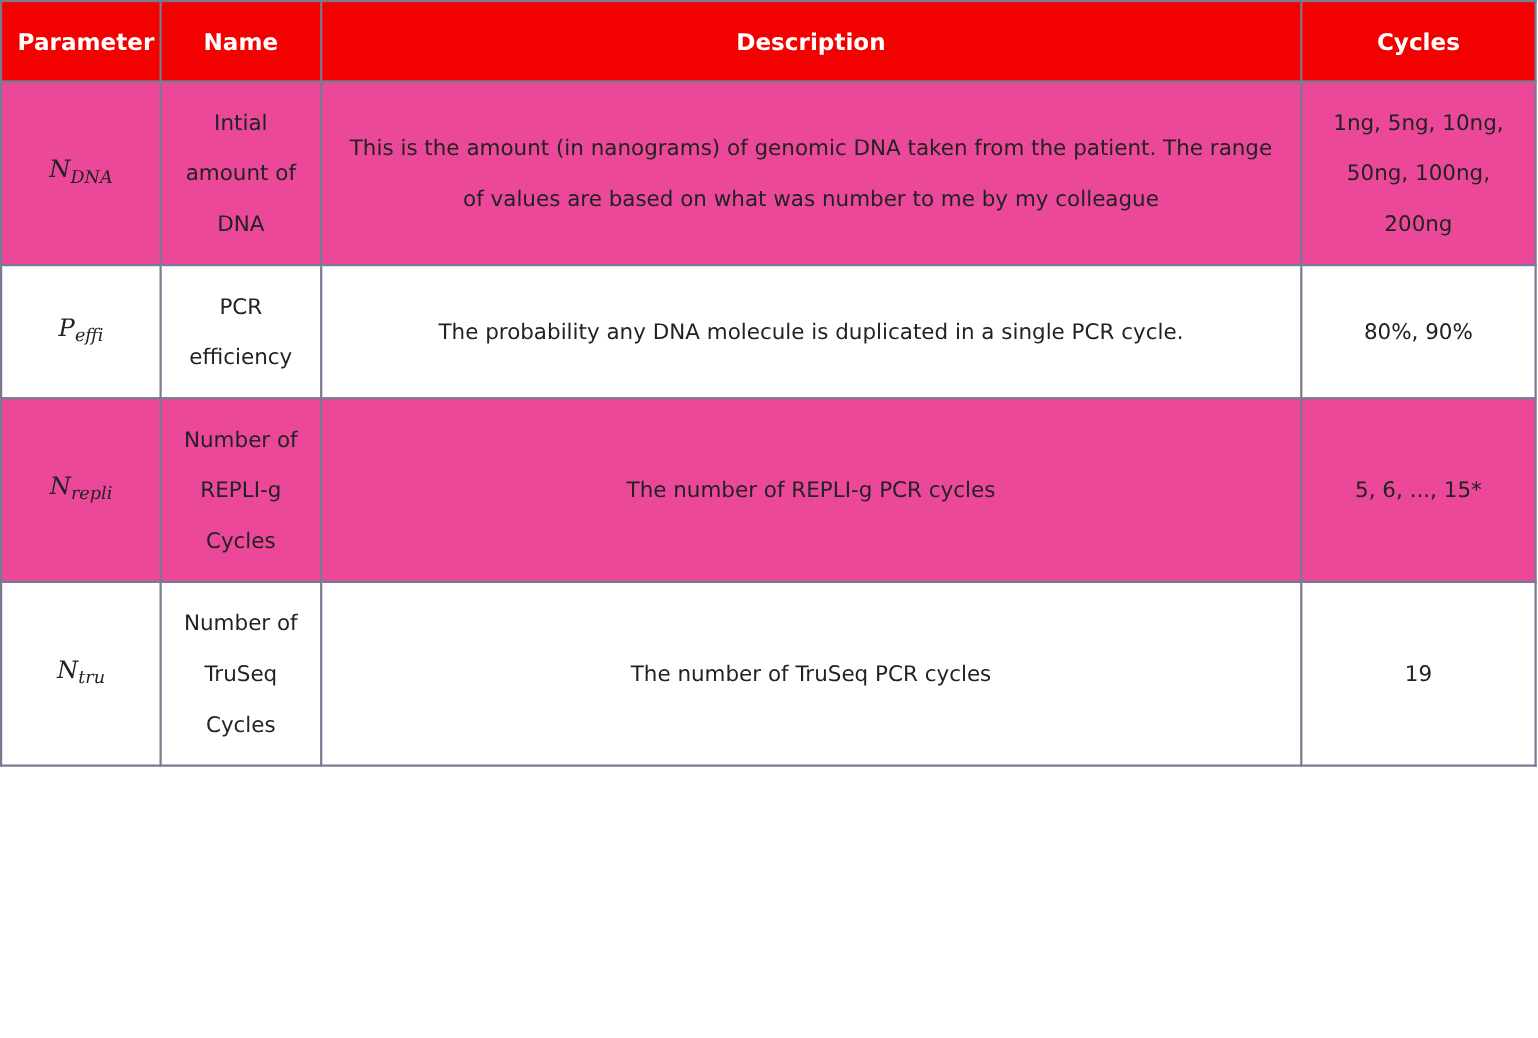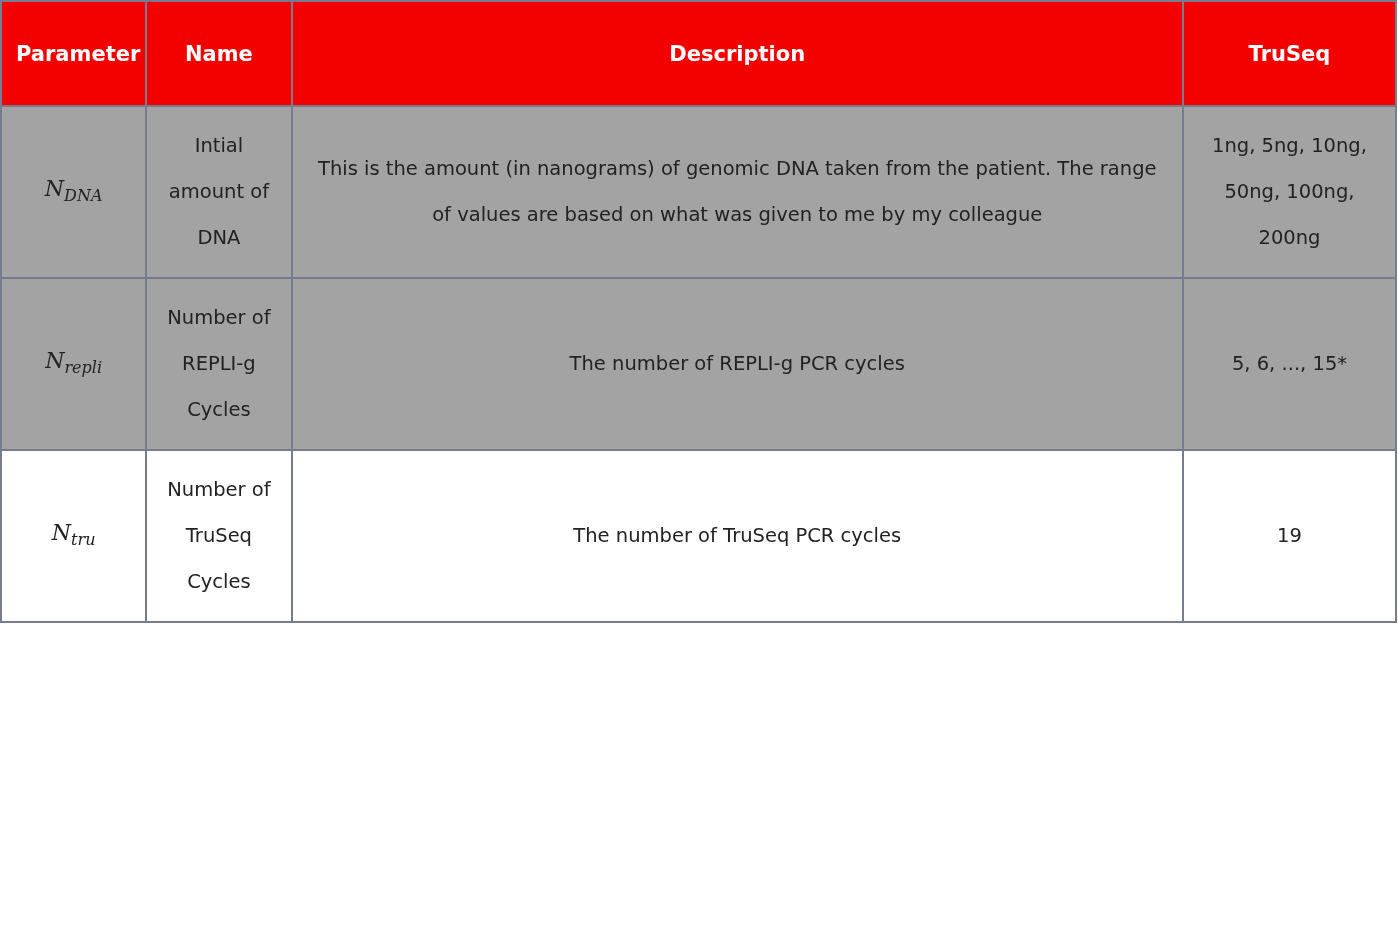--- a/index.html
+++ b/index.html
@@ -9,32 +9,32 @@
       width: 1397px;
       table-layout: fixed;
       font-family: "DejaVu Sans", sans-serif;
       color: #222222;
       font-size: 19.5px;
     }
     table.params th, table.params td {
       border: 2px solid #767b8f;
       text-align: center;
       vertical-align: middle;
-      padding: 16px 14px;
+      padding: 0 14px;
       line-height: 46px;
     }
     table.params thead th {
       background: #f30000;
       color: #ffffff;
       font-weight: bold;
       font-size: 21px;
       height: 71px;
       line-height: 28px;
     }
-    tr.pink td { background: #a3a3a3; margin-left: 24px; }
+    tr.pink td { background: #ec4899; margin-left: 24px; }
     tr.white td { background: #ffffff; }
     .math {
       font-family: "DejaVu Serif", "Liberation Serif", serif;
       font-style: italic;
       font-size: 22px;
     }
     .math sub { font-size: 16px; vertical-align: -5px; }
     .col-param { width: 133px; }
     .col-name { width: 133px; }
     .col-desc { width: 816px; }
@@ -48,29 +48,35 @@
     <col class="col-param">
       <col class="col-name">
       <col class="col-desc">
       <col class="col-vals">
   </colgroup>
   <thead>
     <tr>
       <th>Parameter</th>
       <th>Name</th>
       <th>Description</th>
-      <th>TruSeq</th>
+      <th>Cycles</th>
     </tr>
   </thead>
   <tbody>
     <tr class="pink" style="height:167px">
       <td><span class="math"><span>N</span><sub>DNA</sub></span></td>
       <td>Intial amount of DNA</td>
-      <td>This is the amount (in nanograms) of genomic DNA taken from the patient. The range of values are based on what was given to me by my colleague</td>
+      <td>This is the amount (in nanograms) of genomic DNA taken from the patient. The range of values are based on what was number to me by my colleague</td>
       <td>1ng, 5ng, 10ng, 50ng, 100ng, 200ng</td>
+    </tr>
+    <tr class="white" style="height:121px">
+      <td><span class="math"><span>P</span><sub>effi</sub></span></td>
+      <td>PCR efficiency</td>
+      <td>The probability any DNA molecule is duplicated in a single PCR cycle.</td>
+      <td>80%, 90%</td>
     </tr>
     <tr class="pink" style="height:167px">
       <td><span class="math"><span>N</span><sub>repli</sub></span></td>
       <td>Number of REPLI-g Cycles</td>
       <td>The number of REPLI-g PCR cycles</td>
       <td>5, 6, ..., 15*</td>
     </tr>
     <tr class="white" style="height:167px">
       <td><span class="math"><span>N</span><sub>tru</sub></span></td>
       <td>Number of TruSeq Cycles</td>

